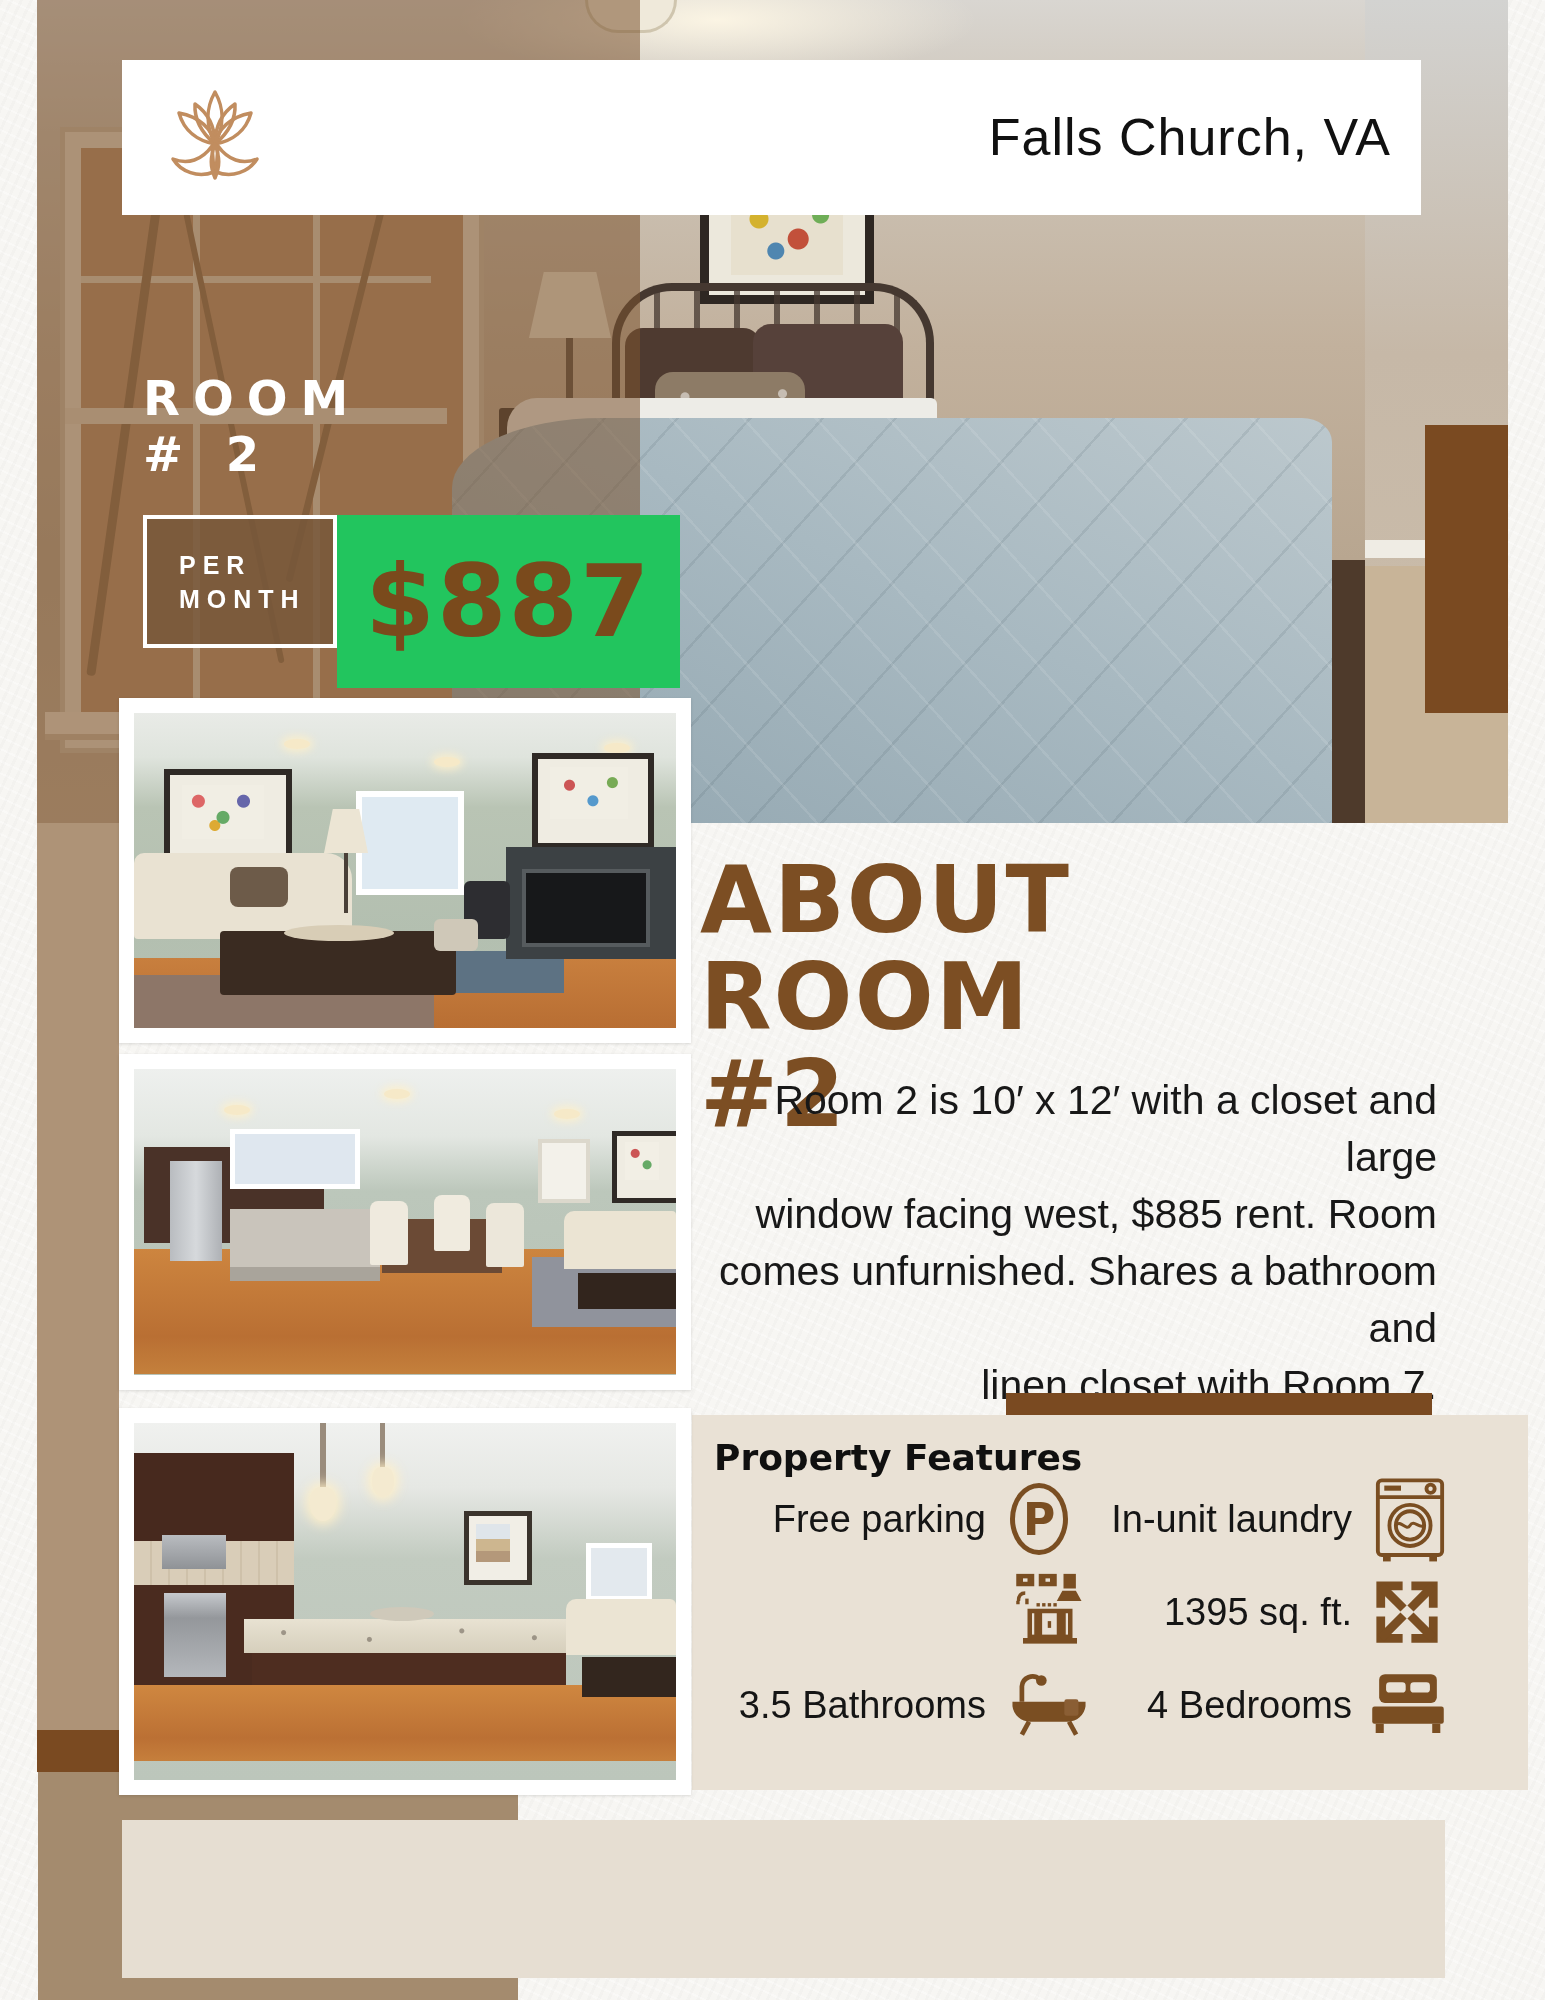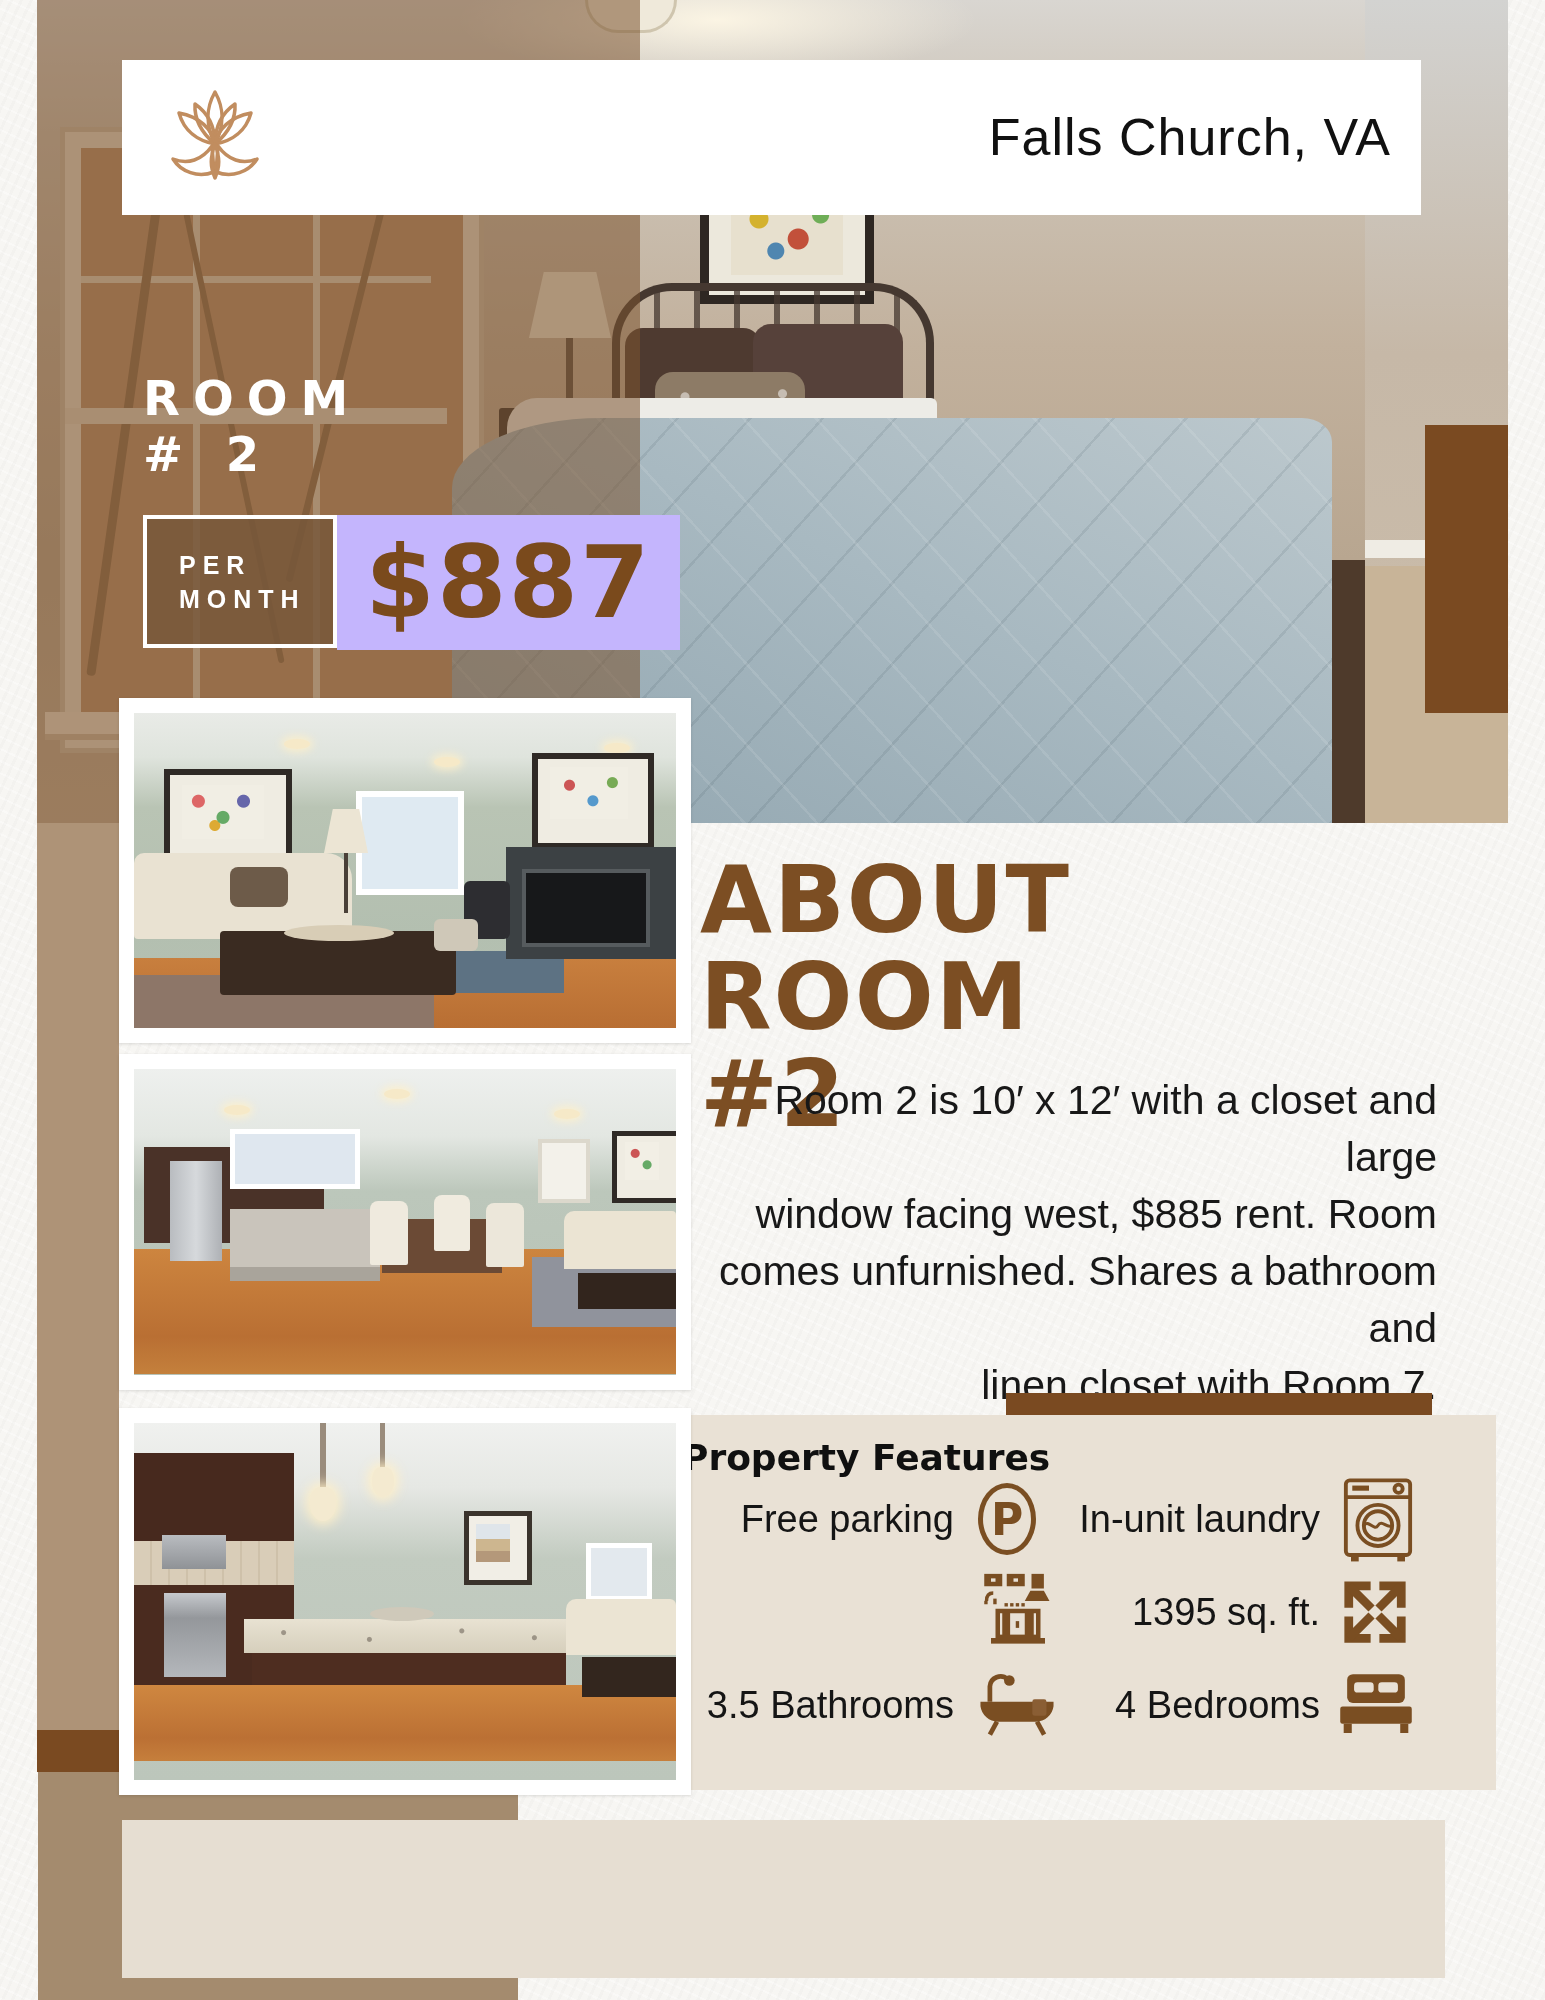--- a/index.html
+++ b/index.html
@@ -65,38 +65,38 @@
     font-size:52px;color:#111;letter-spacing:1px;font-weight:400;}
   .logo{position:absolute;left:38px;top:26px;width:110px;height:104px;}
   
   .room-title{left:143px;top:370px;z-index:3;color:#fff;font-family:"DejaVu Sans",sans-serif;
     font-weight:bold;font-size:48px;letter-spacing:.27em;line-height:56px;}
   .price-box{left:143px;top:515px;width:194px;height:133px;z-index:4;
     background:rgba(118,87,57,0.82);border:4px solid #ffffff;box-sizing:border-box;
     display:flex;flex-direction:column;justify-content:center;padding-left:32px;}
   .price-box div{color:#fff;font-family:Liberation Sans, sans-serif;font-weight:bold;
     font-size:25px;letter-spacing:.28em;line-height:34px;}
-  .price-white{left:337px;top:515px;width:343px;height:135px;background:#c4b5fd;z-index:3;
+  .price-white{left:337px;top:515px;width:343px;height:173px;background:#22c55e;z-index:3;
     display:flex;align-items:center;justify-content:center;}
   .price-value{color:#7a4a1c;font-family:"DejaVu Sans",sans-serif;font-weight:bold;font-size:100px;letter-spacing:2px;}
   
   .card{left:119px;width:572px;background:#fff;z-index:3;box-shadow:0 1px 3px rgba(0,0,0,.12);}
   .card .photo{position:absolute;left:15px;top:15px;right:15px;bottom:15px;overflow:hidden;background:#cfd6cd;}
   .c1{top:698px;height:345px;}
   .c2{top:1054px;height:336px;}
   .c3{top:1408px;height:387px;}
   .recessed{position:absolute;width:26px;height:10px;border-radius:50%;background:#f6e9c8;box-shadow:0 0 8px 3px rgba(255,240,200,.8);}
   
   .about-title{left:700px;top:852px;width:728px;text-align:left;z-index:2;
     color:#7c4e23;font-family:"DejaVu Sans",sans-serif;font-weight:bold;font-size:93px;line-height:97px;letter-spacing:2px;}
   .about-desc{left:700px;top:1072px;width:737px;text-align:right;z-index:2;
     color:#181818;font-size:41px;line-height:57px;font-weight:400;}
   
   .feat-bar{left:1006px;top:1393px;width:426px;height:22px;background:#7a4a21;z-index:2;}
-  .feat-panel{left:660px;top:1415px;width:836px;height:375px;background:#e9e1d5;z-index:2;}
+  .feat-panel{left:692px;top:1415px;width:836px;height:375px;background:#e9e1d5;z-index:2;}
   .feat-heading{position:absolute;left:22px;top:22px;font-family:"DejaVu Sans",sans-serif;
     font-weight:bold;font-size:36px;color:#101010;}
   .feat-label{position:absolute;text-align:right;font-size:38px;color:#151515;line-height:44px;}
   .feat-icon{position:absolute;color:#7a4e22;}
   .p-oval{width:58px;height:72px;border:5px solid #7a4e22;border-radius:50%;box-sizing:border-box;
     display:flex;align-items:center;justify-content:center;}
   .p-oval span{font-family:"DejaVu Sans",sans-serif;font-weight:bold;font-size:44px;color:#7a4e22;}
   
   .left-strip{left:37px;top:823px;width:82px;height:949px;background:#ae9377;z-index:1;}
   .dark-sliver{left:37px;top:1730px;width:85px;height:42px;background:#7a4a21;z-index:2;}

